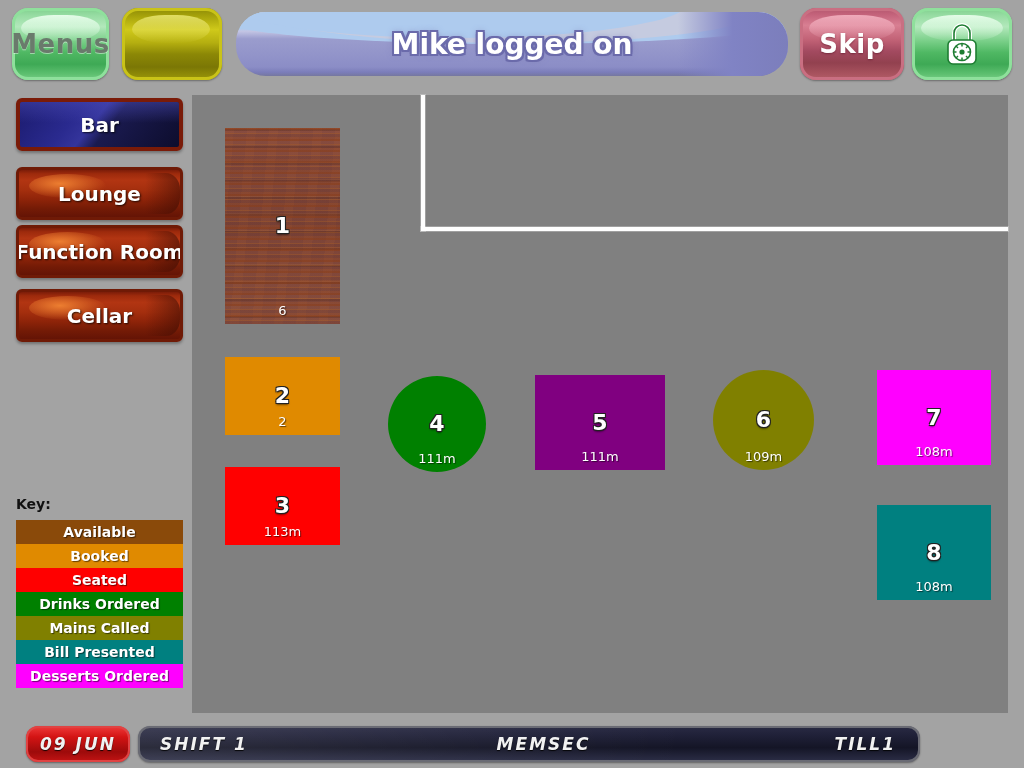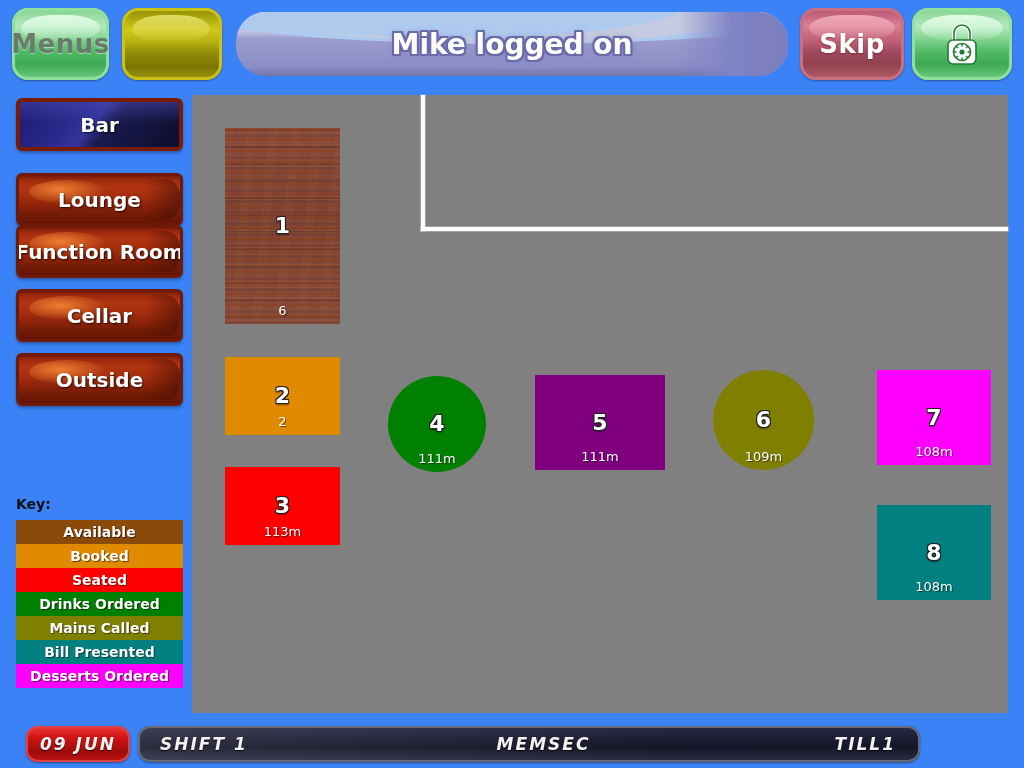--- a/index.html
+++ b/index.html
@@ -6,21 +6,21 @@
   * { box-sizing: border-box; margin: 0; padding: 0; }
   html, body {
     width: 1024px; height: 768px;
     overflow: hidden;
     background: #a8caee;
     font-family: "DejaVu Sans", sans-serif;
   }
   #app {
     position: relative;
     width: 1024px; height: 768px;
-    background: #3b82f6;
+    background: #a3a3a3;
   }
 
   
   #topbar {
     position: absolute; left: 0; top: 0; width: 1024px; height: 88px;
   }
   .gbtn {
     position: absolute;
     border-radius: 16px;
     overflow: hidden;
@@ -157,21 +157,21 @@
     background: linear-gradient(128deg,
       #1b1b6e 0%, #2a2a8f 34%, #34349b 46%, #1a1a4f 56%, #0d0d2d 100%);
     border: 4px solid #7a1b08;
   }
   .roombtn.blue::before {
     content:""; position:absolute; left:0; top:0; width:100%; height:46%;
     background: linear-gradient(to bottom, rgba(80,80,190,.45), rgba(40,40,120,0));
   }
 
   #room-bar      { top: 98px;  }
-  #room-lounge   { top: 173px; }
+  #room-lounge   { top: 167px; }
   #room-function { top: 225px; }
   #room-cellar   { top: 289px; }
   #room-outside  { top: 353px; }
 
   
   #key-label {
     position: absolute; left: 16px; top: 496px;
     font-size: 14px; font-weight: bold; color: #111;
   }
   #legend {
@@ -332,23 +332,20 @@
   </div>
   <div id="room-lounge" class="roombtn red">
     <span class="rlbl">Lounge</span>
   </div>
   <div id="room-function" class="roombtn red">
     <span class="rlbl">Function Room</span>
   </div>
   <div id="room-cellar" class="roombtn red">
     <span class="rlbl">Cellar</span>
   </div>
-  <div id="room-outside" class="roombtn red">
-    <span class="rlbl">Outside</span>
-  </div>
 
   <div id="key-label">Key:</div>
   <div id="legend">
       <div class="legend-row" style="background: rgb(138, 74, 10);"><span>Available</span></div>
       <div class="legend-row" style="background: rgb(224, 138, 0);"><span>Booked</span></div>
       <div class="legend-row" style="background: rgb(255, 0, 0);"><span>Seated</span></div>
       <div class="legend-row" style="background: rgb(0, 128, 0);"><span>Drinks Ordered</span></div>
       <div class="legend-row" style="background: rgb(128, 128, 0);"><span>Mains Called</span></div>
       <div class="legend-row" style="background: rgb(0, 128, 128);"><span>Bill Presented</span></div>
       <div class="legend-row" style="background: rgb(255, 0, 255);"><span>Desserts Ordered</span></div>

